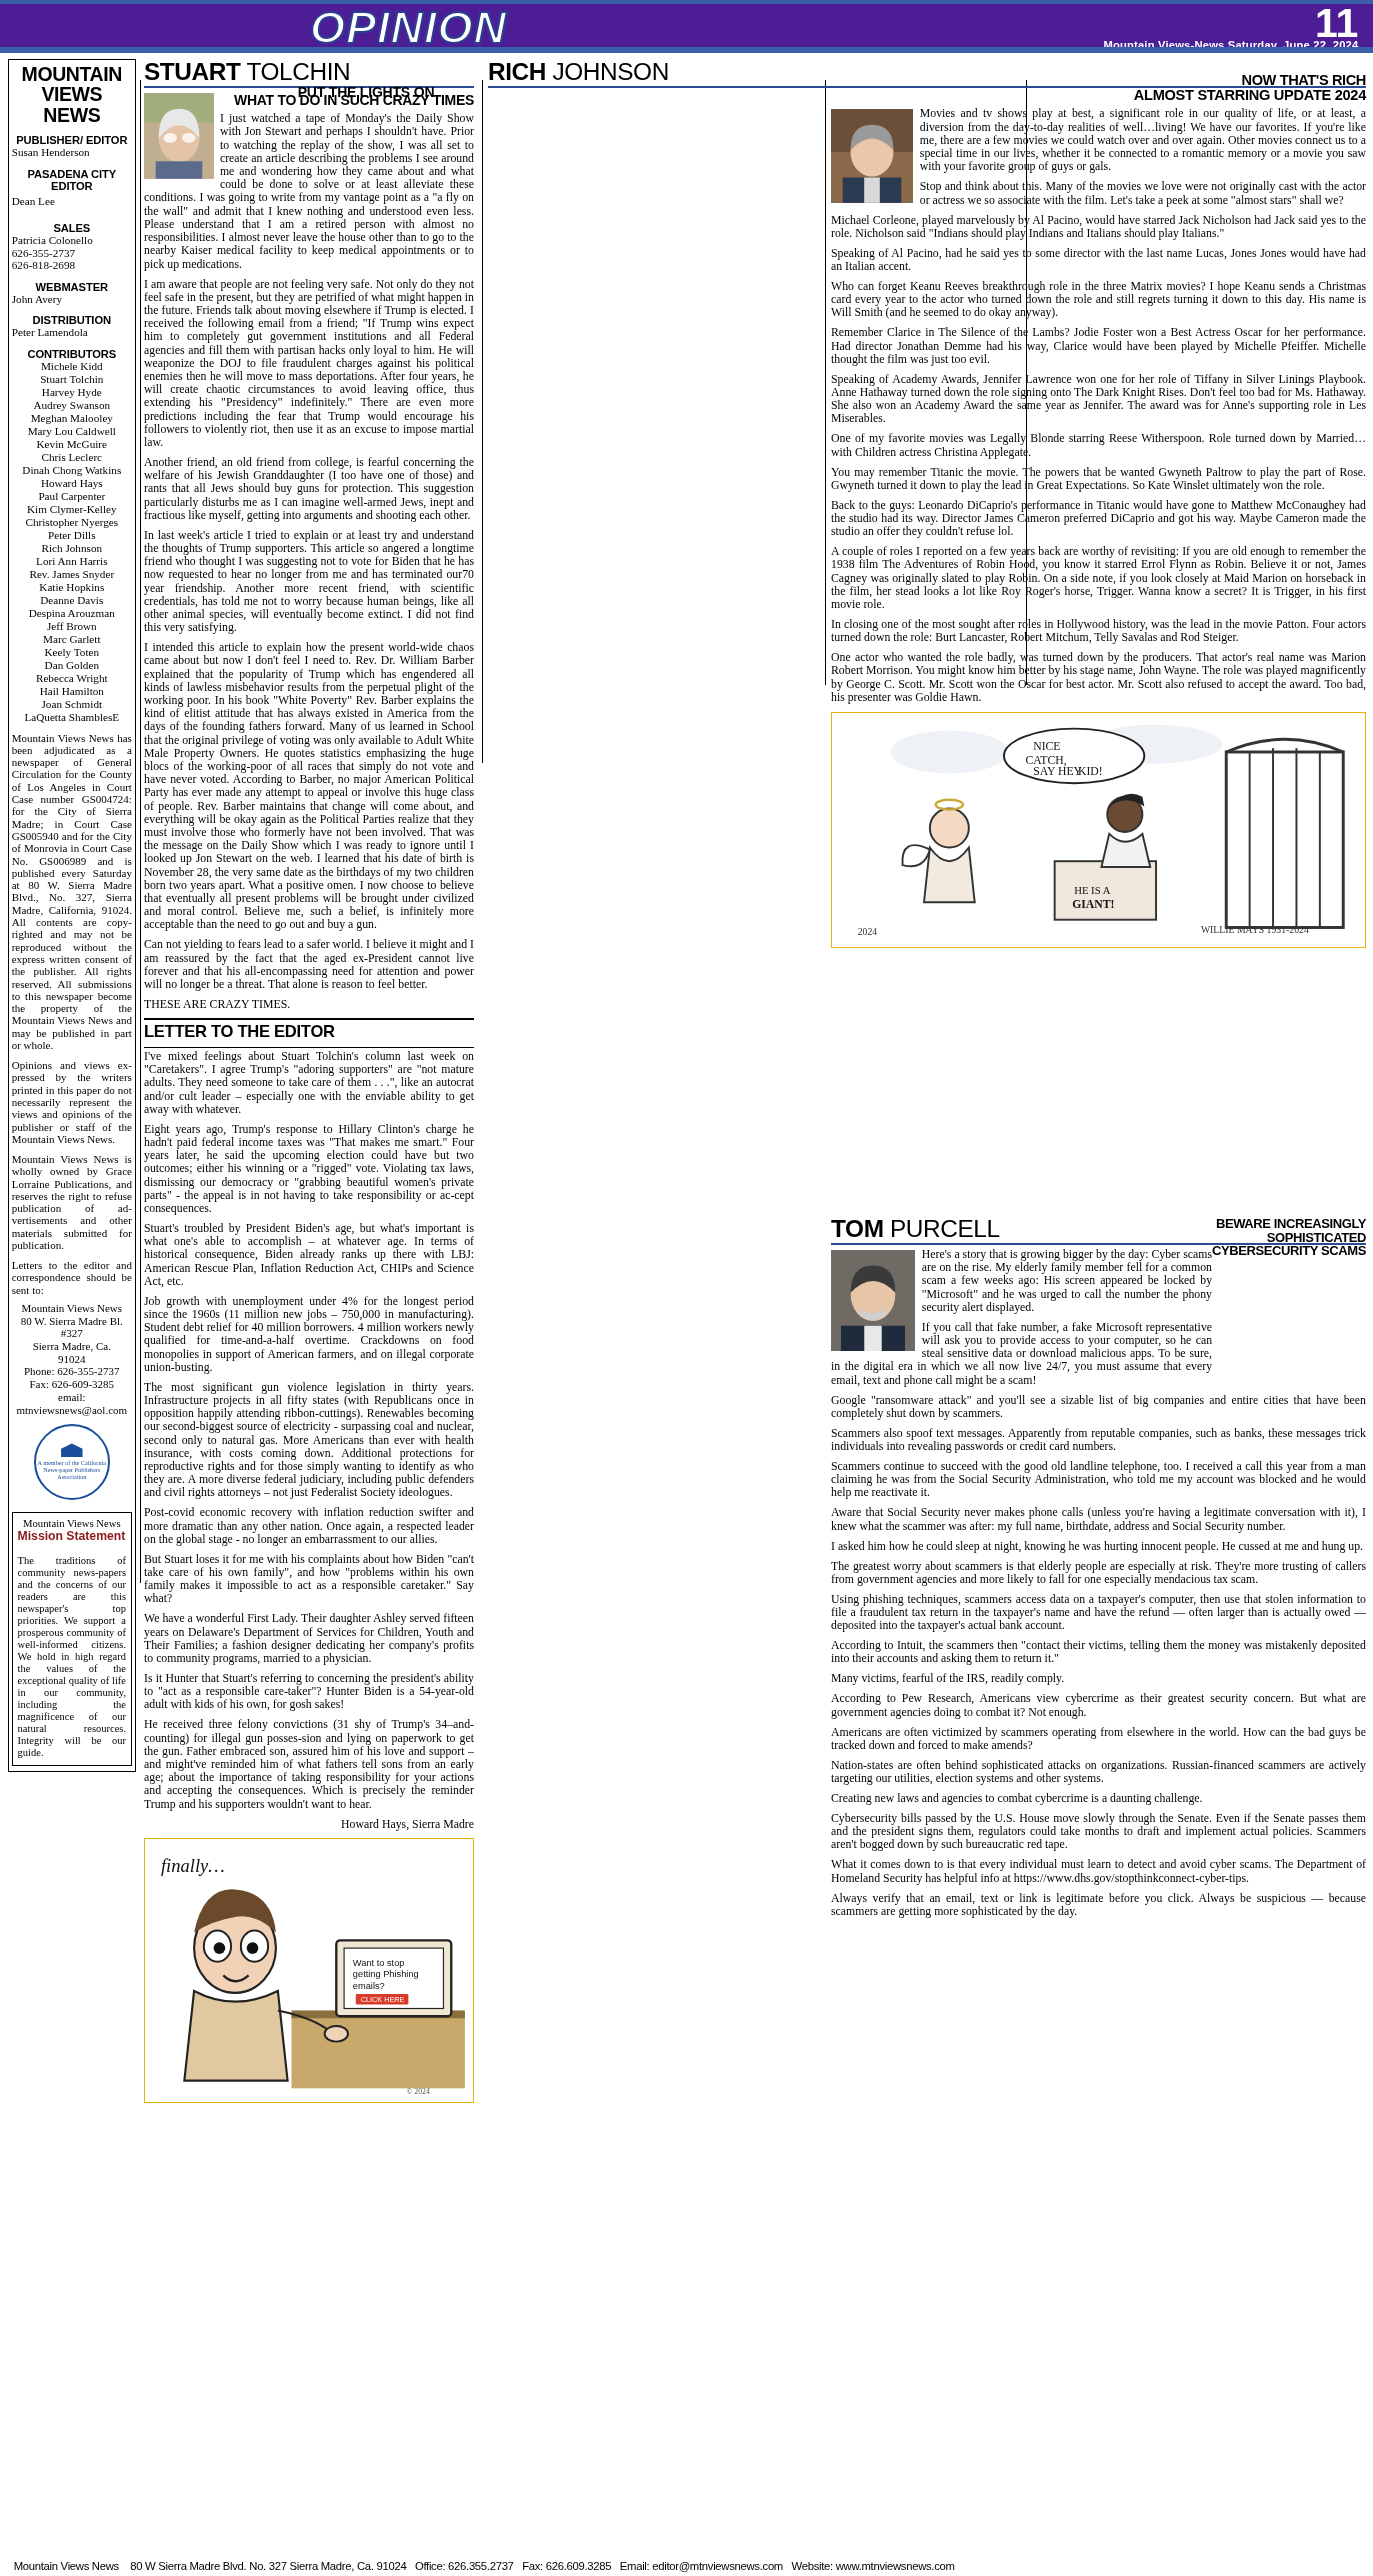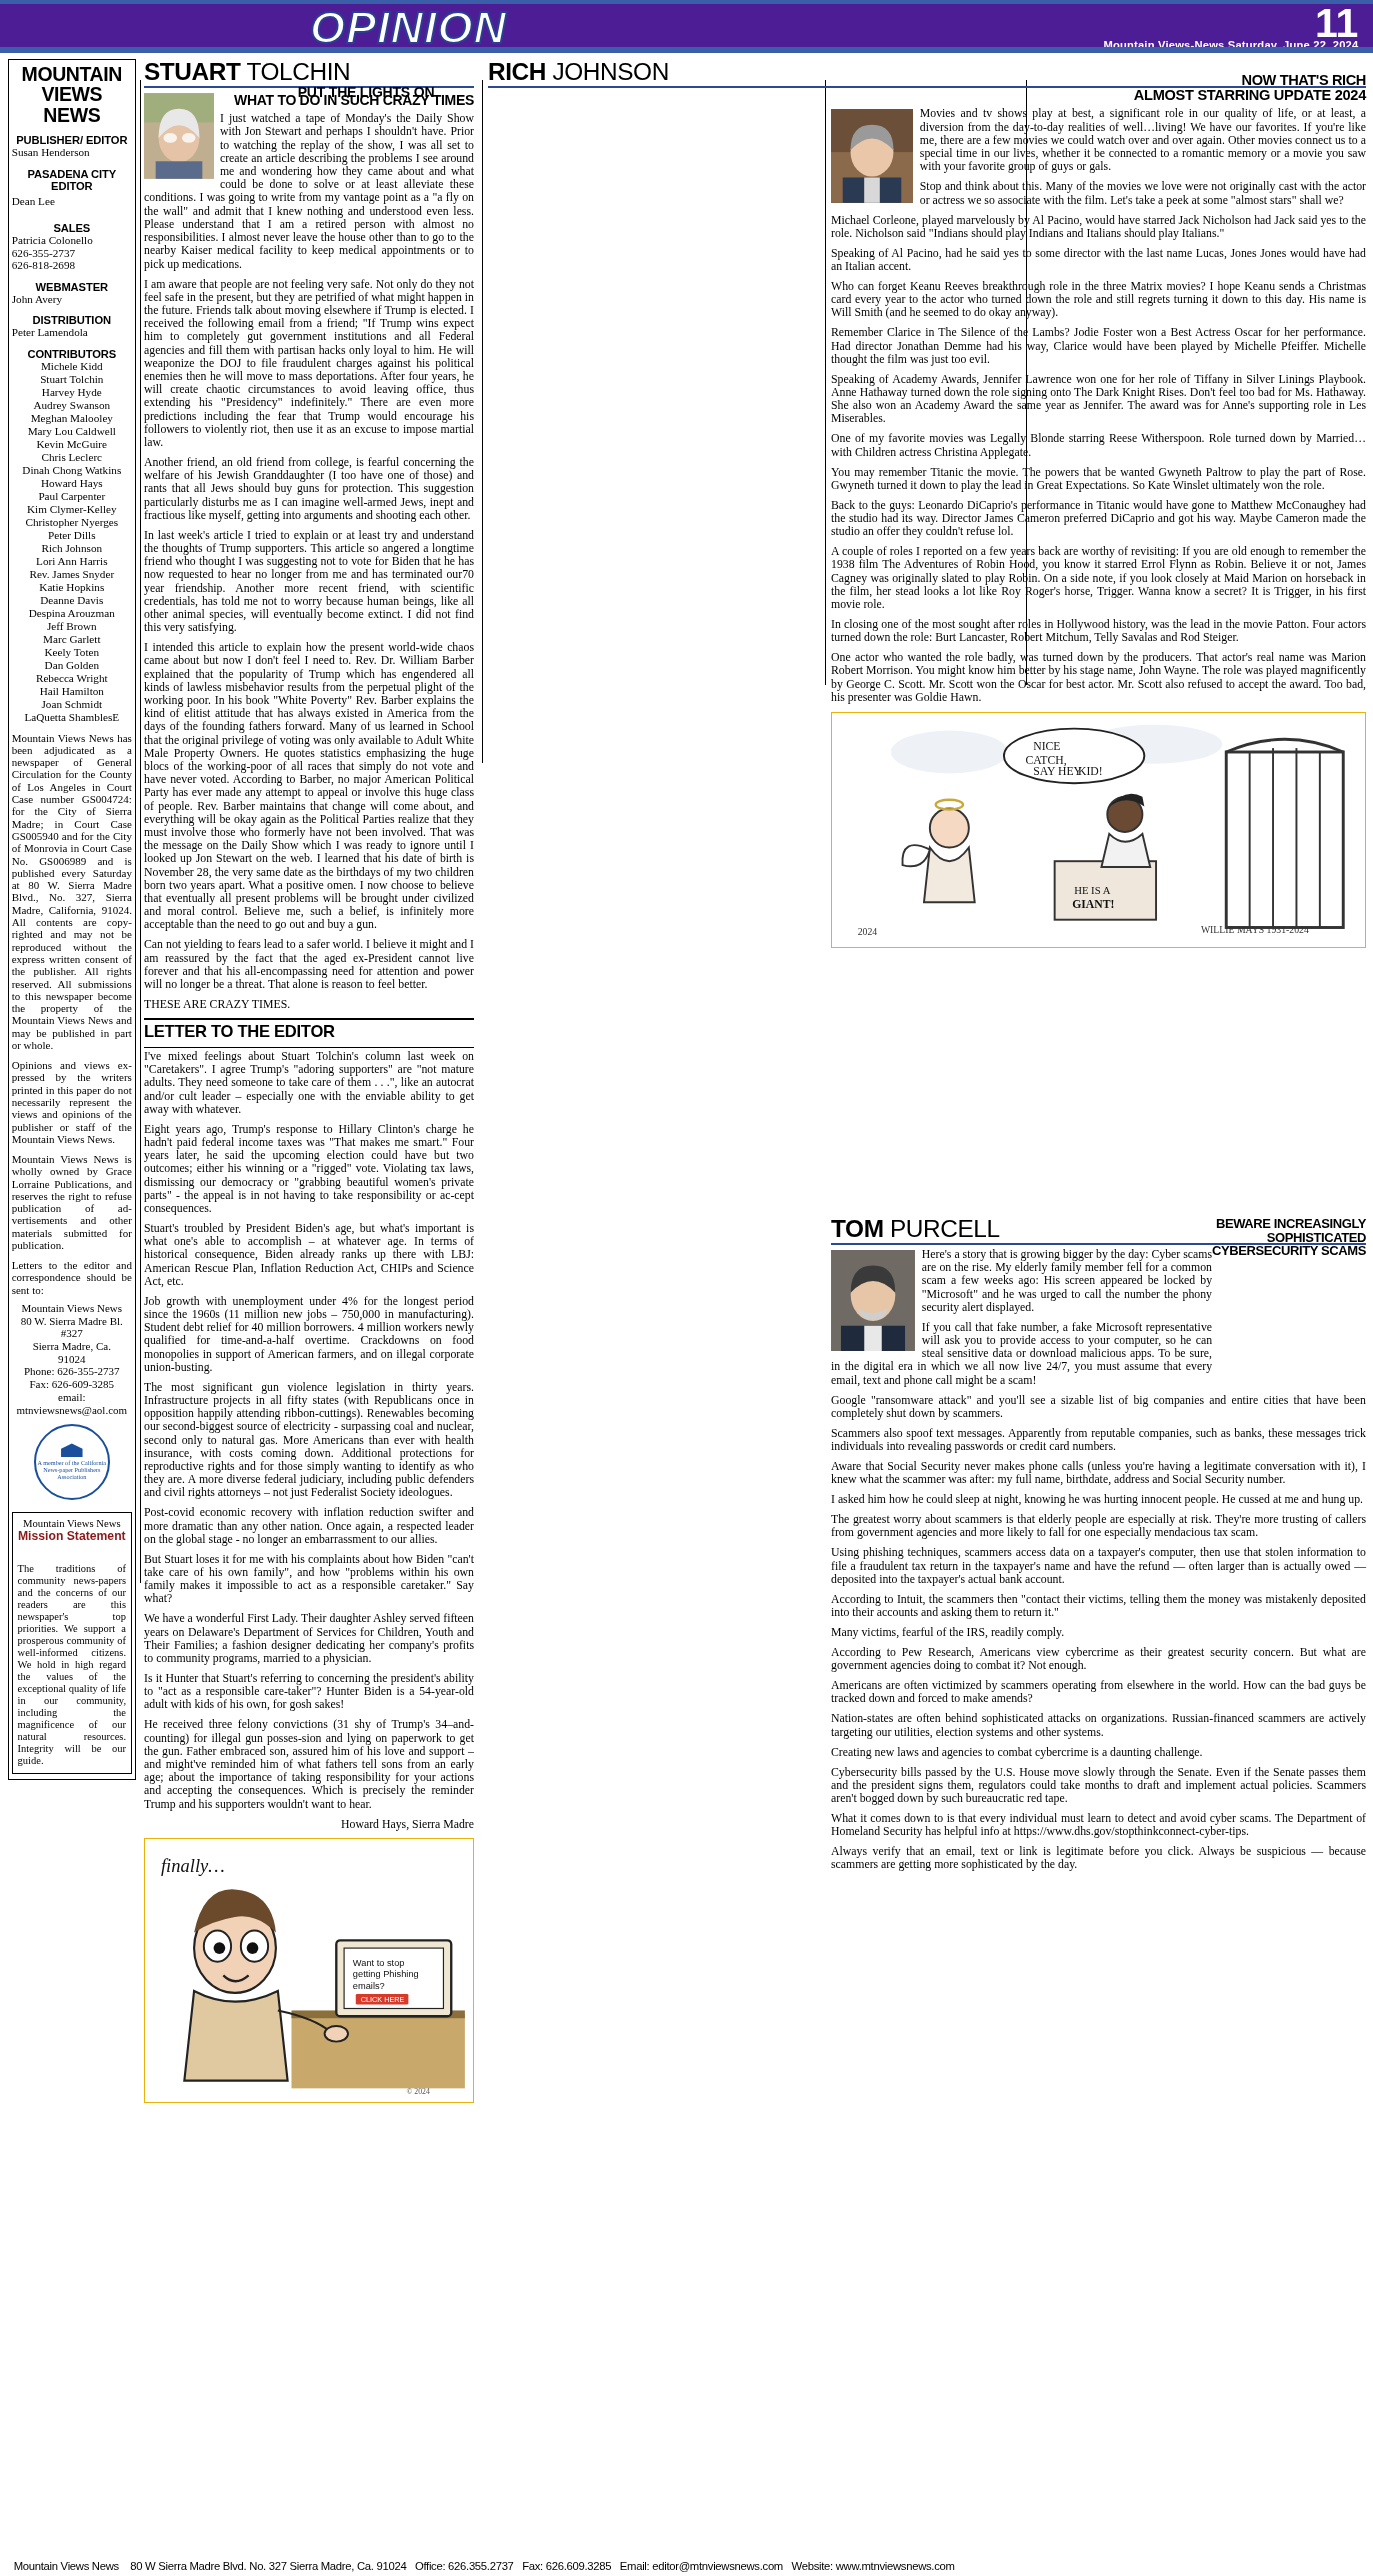--- a/index.html
+++ b/index.html
@@ -25,21 +25,21 @@
   .sb-n{font-family:"Liberation Serif",serif;font-size:11.2px;text-align:left;line-height:12.7px;}
   .sb-list{font-family:"Liberation Serif",serif;font-size:11.2px;text-align:center;line-height:13px;}
   .sb-para{font-family:"Liberation Serif",serif;font-size:11px;line-height:12.3px;text-align:justify;margin-top:7.8px;}
   .sb-addr{font-family:"Liberation Serif",serif;font-size:11px;line-height:12.7px;text-align:center;margin-top:5.9px;}
   .cnpa{margin:7.8px auto 0 auto;width:72px;height:72px;border-radius:50%;border:2.1px solid #1b4f9c;display:flex;flex-direction:column;
     align-items:center;justify-content:center;text-align:center;}
   .cnpa-t{font-family:"Liberation Serif",serif;font-size:6.2px;line-height:7.2px;color:#1b4f9c;}
   .cnpa-ico{width:21.5px;height:13.7px;background:#1b4f9c;clip-path:polygon(0 40%,50% 0,100% 40%,100% 100%,0 100%);margin-bottom:2px;}
   .mission-box{margin-top:11.7px;border:1.2px solid #000;padding:3.9px 4.9px 5.9px 4.9px;}
   .mission-t1{font-family:"Liberation Serif",serif;font-size:10.7px;text-align:center;}
-  .mission-t2{font-family:"Liberation Sans",sans-serif;font-weight:bold;font-size:12.2px;text-align:center;color:#8a1a1a;margin-bottom:20px;}
+  .mission-t2{font-family:"Liberation Sans",sans-serif;font-weight:bold;font-size:12.2px;text-align:left;color:#8a1a1a;margin-bottom:12px;}
   .mission-b{font-family:"Liberation Serif",serif;font-size:10.5px;line-height:12px;text-align:justify;}
 
   
   .col{position:absolute;top:3.9px;}
   .colA{left:144px;width:330px;}
 
   .vrule{position:absolute;width:1.4px;background:#000;}
 
   .byline{border-bottom:2.4px solid #2a4a94;padding-bottom:1px;margin-bottom:2.9px;}
   .byline .bn{font-family:"Liberation Sans",sans-serif;font-size:24.4px;letter-spacing:-0.4px;line-height:26px;}
@@ -352,20 +352,21 @@
             <path d="M28 60 q15 10 30 0 q-2 12 -15 12 q-13 0 -15 -12z" fill="#cfcfcf"></path>
             <rect x="10" y="78" width="66" height="26" fill="#1f2b3d"></rect>
             <rect x="34" y="78" width="18" height="26" fill="#e8e8e8"></rect>
           </svg>
         </div>
         <p class="t">Here's a story that is growing bigger by the day: Cyber scams are on the rise.  My elderly family member fell for a common scam a few weeks ago: His screen appeared be locked by "Microsoft" and he was urged to call the number the phony security alert displayed.</p>
         <p class="t">If you call that fake number, a fake Microsoft representative will ask you to provide access to your computer, so he can steal sensitive data or download malicious apps.  To be sure, in the digital era in which we all now live 24/7, you must assume that every email, text and phone call might be a scam!</p>
       </div>
       <p class="t">Google "ransomware attack" and you'll see a sizable list of big companies and entire cities that have been completely shut down by scammers.</p>
       <p class="t">Scammers also spoof text messages. Apparently from reputable companies, such as banks, these messages trick individuals into revealing passwords or credit card numbers.</p>
+      <p class="t">Scammers continue to succeed with the good old landline telephone, too. I received a call this year from a man claiming he was from the Social Security Administration, who told me my account was blocked and he would help me reactivate it.</p>
       <p class="t">Aware that Social Security never makes phone calls (unless you're having a legitimate conversation with it), I knew what the scammer was after: my full name, birthdate, address and Social Security number.</p>
       <p class="t">I asked him how he could sleep at night, knowing he was hurting innocent people. He cussed at me and hung up.</p>
       <p class="t">The greatest worry about scammers is that elderly people are especially at risk. They're more trusting of callers from government agencies and more likely to fall for one especially mendacious tax scam.</p>
       <p class="t">Using phishing techniques, scammers access data on a taxpayer's computer, then use that stolen information to file a fraudulent tax return in the taxpayer's name and have the refund — often larger than is actually owed — deposited into the taxpayer's actual bank account.</p>
       <p class="t">According to Intuit, the scammers then "contact their victims, telling them the money was mistakenly deposited into their accounts and asking them to return it."</p>
       <p class="t">Many victims, fearful of the IRS, readily comply.</p>
       <p class="t">According to Pew Research, Americans view cybercrime as their greatest security concern. But what are government agencies doing to combat it?  Not enough.</p>
       <p class="t">Americans are often victimized by scammers operating from elsewhere in the world. How can the bad guys be tracked down and forced to make amends?</p>
       <p class="t">Nation-states are often behind sophisticated attacks on organizations. Russian-financed scammers are actively targeting our utilities, election systems and other systems.</p>
       <p class="t">Creating new laws and agencies to combat cybercrime is a daunting challenge.</p>

